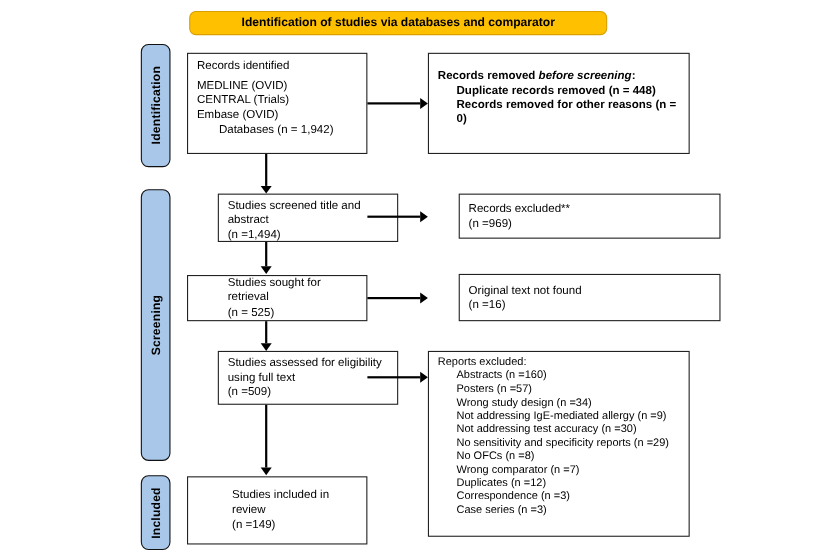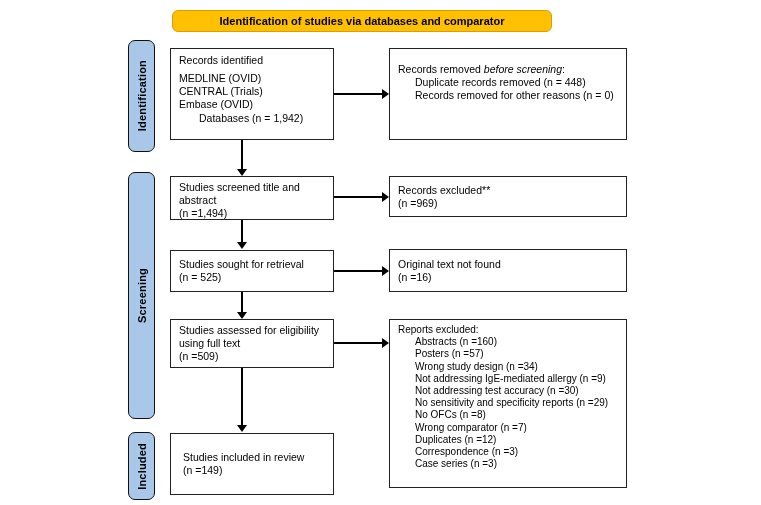--- a/index.html
+++ b/index.html
@@ -33,25 +33,25 @@
     box-sizing:border-box; font-size:10.5px; line-height:1.25; color:#000;
     padding:5px 8px;
   }
   .col-main  { left:170px; width:164px; }
   .col-right { left:389px; width:238px; }
   .box-m1 { top:48px;  height:92px; }
   .box-m2 { top:176px; height:44px; padding-top:4px; }
   .box-m3 { top:250px; height:42px; display:flex; flex-direction:column; justify-content:center; }
   .box-m4 { top:319px; height:49px; padding-top:4px; }
   .box-m5 { top:433px; height:62px; display:flex; flex-direction:column; justify-content:center;padding-left:12px; }
-  .box-r1 { top:48px;  height:92px; padding-top:14px; }
+  .box-r1 { top:48px;  height:92px; padding-top:14px;font-weight:bold; }
   .box-r2 { top:176px; height:41px; padding-top:7px; }
   .box-r3 { top:249px; height:43px; padding-top:8px; }
   .box-r4 { top:319px; height:169px; padding-top:4px; font-size:10px; line-height:1.22; }
-  .preline { white-space:pre-line; }
+  .preline { white-space:pre-line;margin-left:28px; }
   .src-title { margin-bottom:5px; }
   .indent-total { padding-left:20px; }
   .excl-item { padding-left:17px; }
   .italic { font-style:italic; }
   
   .arrow-v { position:absolute; width:1.6px; background:#000; }
   .arrow-v::after {
     content:""; position:absolute; left:-4.2px; bottom:-7px;
     border-left:5px solid transparent; border-right:5px solid transparent;
     border-top:7px solid #000;

